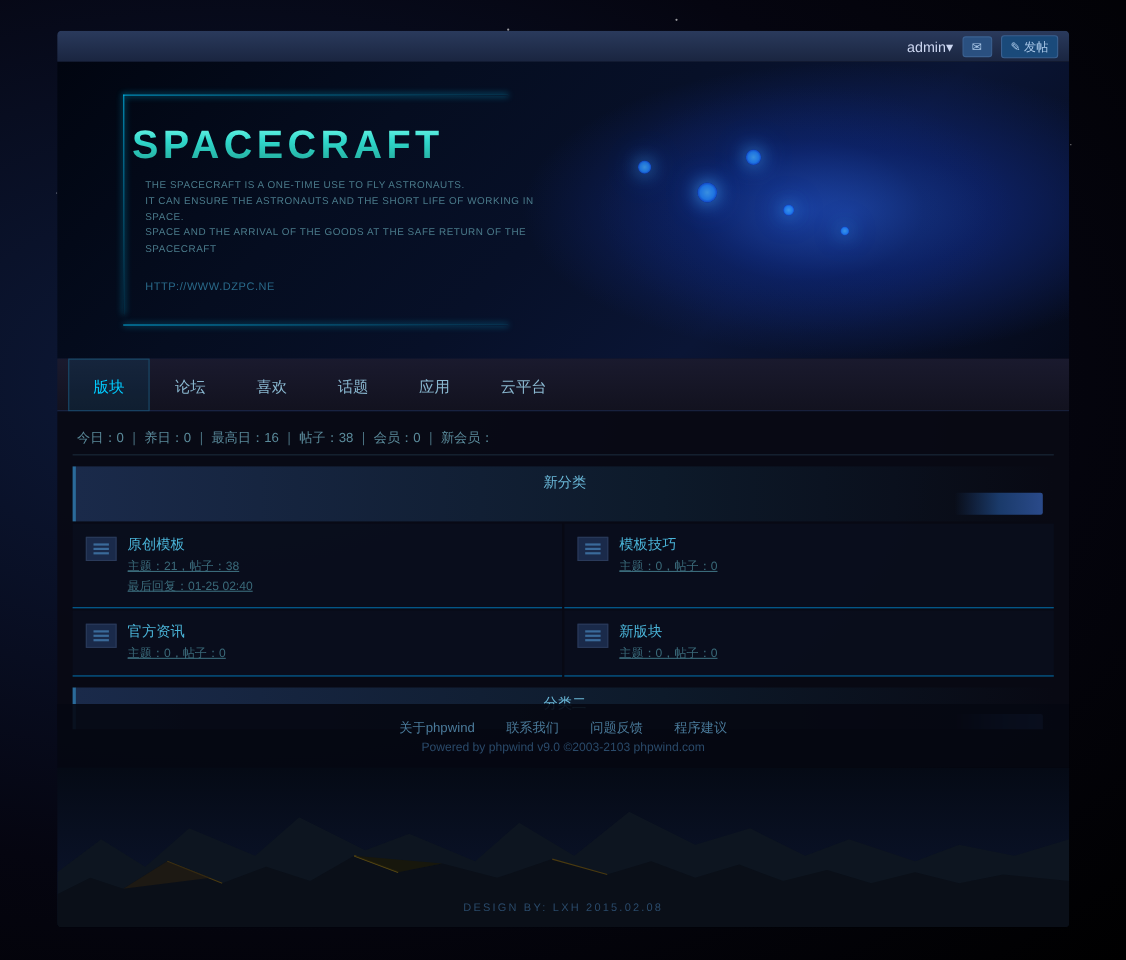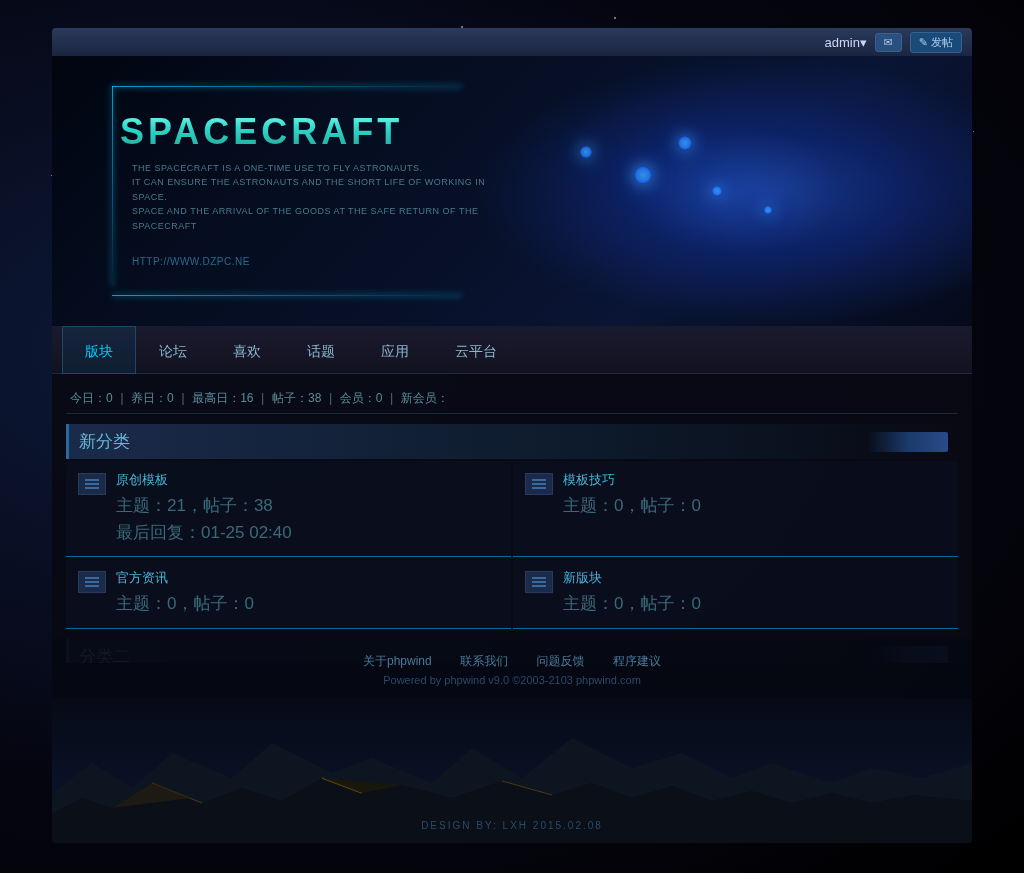--- a/index.html
+++ b/index.html
@@ -246,26 +246,27 @@
       font-size: 12px;
       padding: 6px 4px;
       border-bottom: 1px solid #1a2a3a;
       margin-bottom: 10px;
     }
 
     
     .category-header {
       background: linear-gradient(90deg, #1a2a4a 0%, #0d1a2a 60%, transparent 100%);
       color: #6ab8d8;
-      font-size: 17px;
+      font-size: 13px;
       padding: 6px 10px;
       margin-bottom: 2px;
       display: flex;
       align-items: center;
       border-left: 3px solid #2a6a9a;
+      flex-direction: column;
     }
     .category-header-right {
       margin-left: auto;
       width: 80px;
       height: 20px;
       background: linear-gradient(90deg, transparent 0%, #1a3a6a 50%, #2a4a8a 100%);
       border-radius: 2px;
     }
 
     .forum-grid {
@@ -309,22 +310,23 @@
 
     .forum-info h4 {
       color: #4ab4d8;
       font-size: 13px;
       font-weight: normal;
       cursor: pointer;
       margin-bottom: 3px;
     }
     .forum-meta {
       color: #3a6a7a;
-      font-size: 17px;
+      font-size: 11px;
       line-height: 1.6;
+      text-decoration: underline;
     }
 
     
     .subcategory-section {
       margin-top: 2px;
     }
 
     .sub-forum-item {
       background: rgba(10, 15, 30, 0.8);
       padding: 10px 12px;

